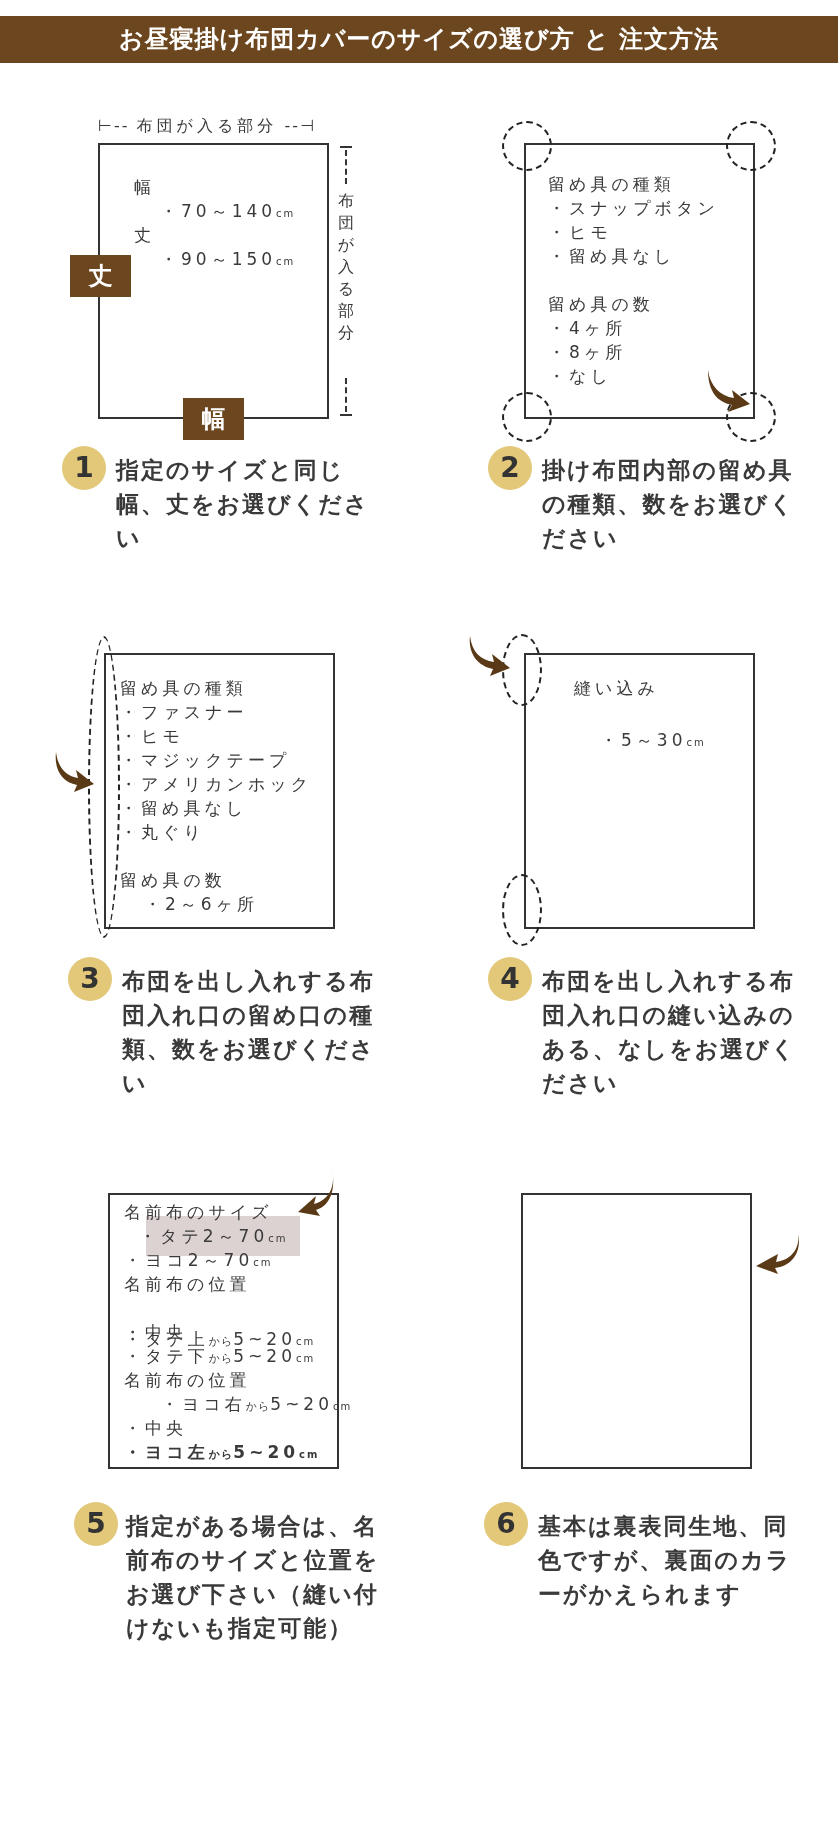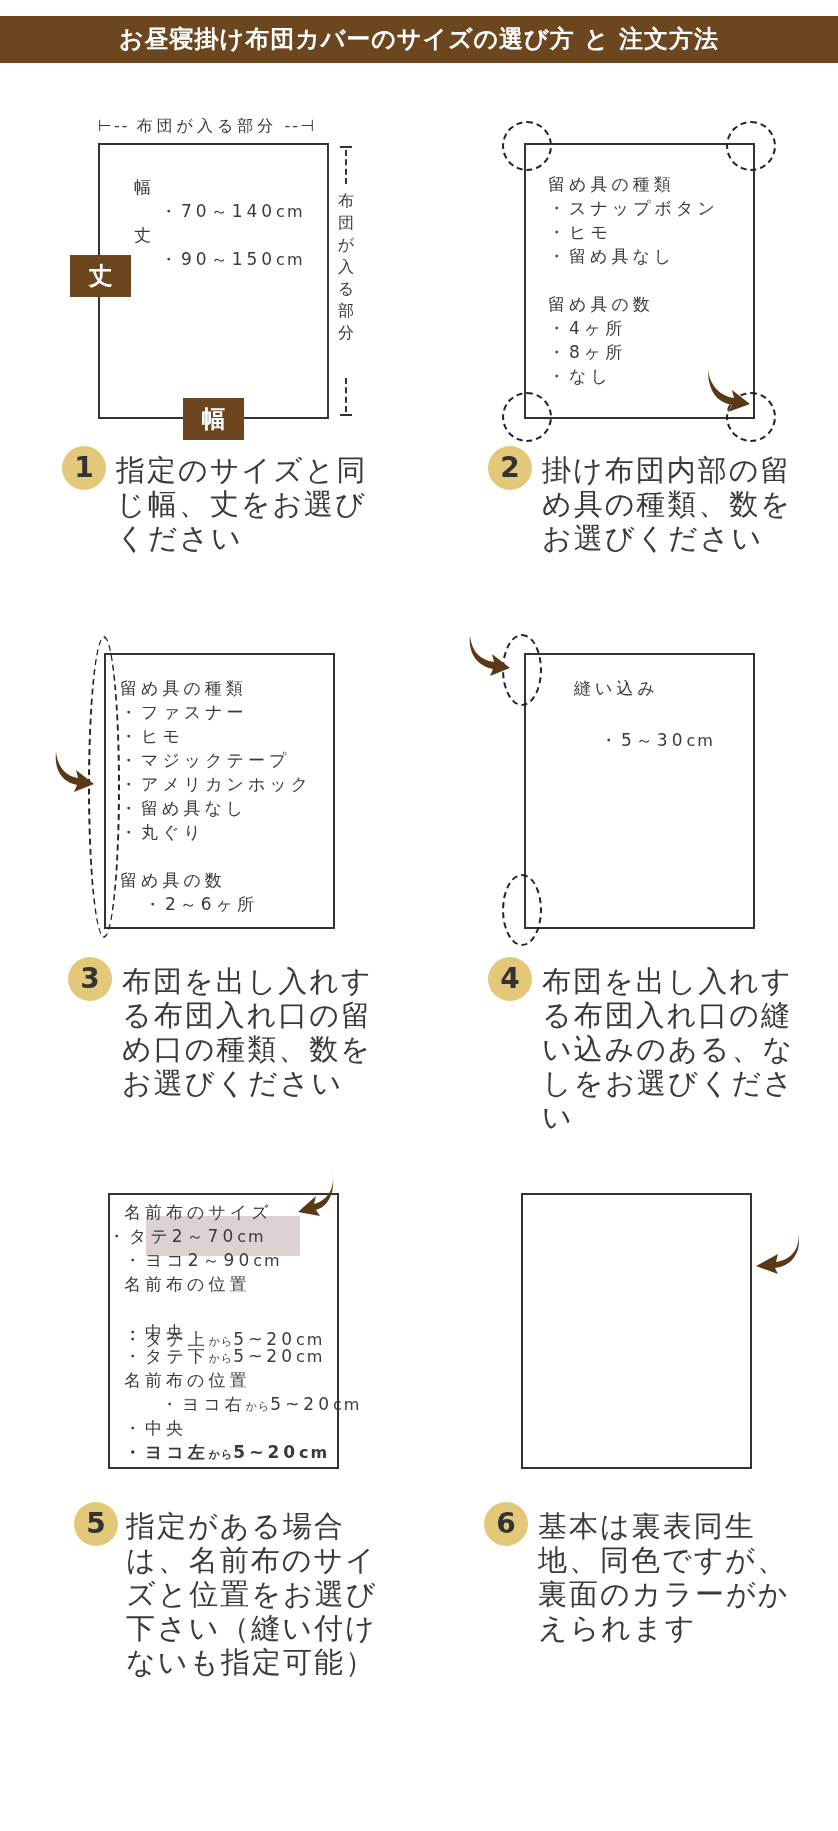--- a/index.html
+++ b/index.html
@@ -14,29 +14,29 @@
     background: #6b461e; color: #ffffff;
     font-size: 24px; font-weight: bold; text-align: center; line-height: 47px;
     letter-spacing: 1px;
   }
   .box { position: absolute; border: 2px solid #333333; box-sizing: border-box; background: transparent; }
   .tag {
     position: absolute; background: #6b461e; color: #ffffff; font-weight: bold;
     font-size: 24px; text-align: center;
   }
   .txt { position: absolute; font-size: 17px; letter-spacing: 4px; color: #3a3a3a; white-space: nowrap; line-height: 24px; }
-  .txt .cm { font-size: 16px; letter-spacing: 2px; }
+  .txt .cm { font-size: 10px; letter-spacing: 2px; }
   .txt .kara { font-size: 11px; letter-spacing: 1px; }
   .badge {
     position: absolute; width: 44px; height: 44px; border-radius: 50%;
     background: #e2c878; color: #333333; font-size: 28px; font-weight: bold;
     text-align: center; line-height: 44px;
   }
   .step-text {
-    position: absolute; font-size: 29px; font-weight: normal; color: #3a3a3a;
+    position: absolute; font-size: 23px; font-weight: bold; color: #3a3a3a;
     line-height: 34px; letter-spacing: 2px; width: 260px;
   }
   .dim-h { position: absolute; font-size: 16px; letter-spacing: 4px; color: #3a3a3a; white-space: nowrap; }
   .dim-v { position: absolute; font-size: 16px; color: #3a3a3a; width: 18px; line-height: 22px; text-align: center; }
   .dashcircle { position: absolute; border: 2px dashed #222; border-radius: 50%; box-sizing: border-box; }
   .highlight { position: absolute; background: #dcd2d2; }
   svg.arrow { position: absolute; overflow: visible; }
 </style>
 </head>
 <body>
@@ -137,22 +137,22 @@
 
   <div class="badge" style="left:488px; top:957px;">4</div>
   <div class="step-text" style="left:542px; top:964px;">布団を出し入れする布団入れ口の縫い込みのある、なしをお選びください</div>
 </div>
 
 <div>
   <div class="box" style="left:108px; top:1193px; width:231px; height:276px;"></div>
   <div class="highlight" style="left:146px; top:1216px; width:154px; height:40px;"></div>
 
   <div class="txt" style="left:124px; top:1200px;">名前布のサイズ</div>
-  <div class="txt" style="left:108px; top:1224px;"><span>・タテ2～70</span><span class="cm">cm</span></div>
-  <div class="txt" style="left:124px; top:1248px;"><span>・ヨコ2～90</span><span class="cm">cm</span></div>
+  <div class="txt" style="left:139px; top:1224px;"><span>・タテ2～70</span><span class="cm">cm</span></div>
+  <div class="txt" style="left:124px; top:1248px;"><span>・ヨコ2～70</span><span class="cm">cm</span></div>
   <div class="txt" style="left:124px; top:1272px;">名前布の位置</div>
   <div class="txt" style="left:124px; top:1296px;margin-top:31px;"><span>・タテ上</span><span class="kara">から</span><span>5~20</span><span class="cm">cm</span></div>
   <div class="txt" style="left:124px; top:1320px;">・中央</div>
   <div class="txt" style="left:124px; top:1344px;"><span>・タテ下</span><span class="kara">から</span><span>5~20</span><span class="cm">cm</span></div>
   <div class="txt" style="left:124px; top:1368px;">名前布の位置</div>
   <div class="txt" style="left:124px; top:1392px;margin-left:37px;"><span>・ヨコ右</span><span class="kara">から</span><span>5~20</span><span class="cm">cm</span></div>
   <div class="txt" style="left:124px; top:1416px;">・中央</div>
   <div class="txt" style="left:124px; top:1440px;font-weight:bold;"><span>・ヨコ左</span><span class="kara">から</span><span>5~20</span><span class="cm">cm</span></div>
 
   <svg class="arrow" style="left:296px; top:1168px;" width="40" height="50" viewBox="0 0 40 50">

